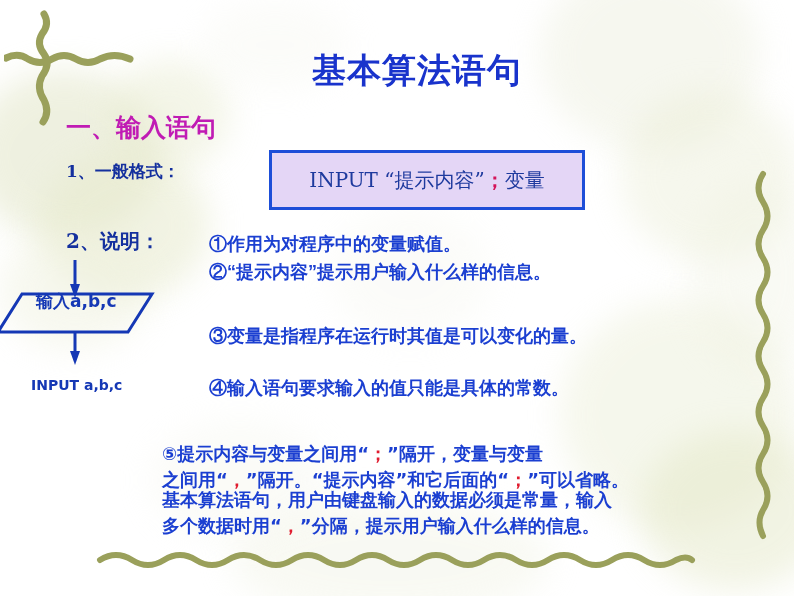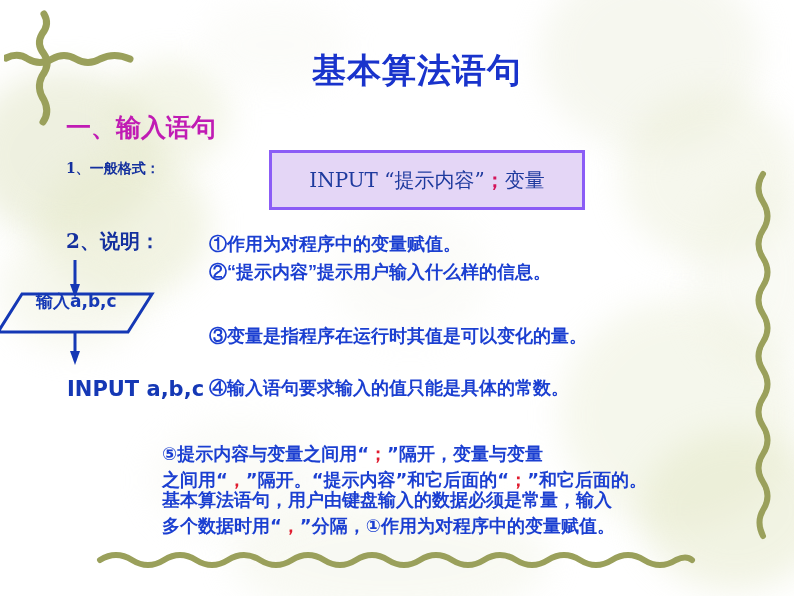--- a/index.html
+++ b/index.html
@@ -82,35 +82,35 @@
     white-space: nowrap;
     text-align: right;
   }
 
   
   .label-format {
     position: absolute;
     left: 66px;
     top: 160px;
     color: #14309E;
-    font-size: 14px;
+    font-size: 17px;
     font-weight: bold;
     font-family: "DejaVu Serif", "Liberation Serif", serif;
     white-space: nowrap;
   }
 
   
   .syntax-box {
     position: absolute;
     left: 269px;
     top: 150px;
     width: 316px;
     height: 60px;
     background: #E4D6F6;
-    border: 3px solid #8b5cf6;
+    border: 3px solid #1d4ed8;
     box-sizing: border-box;
     display: flex;
     align-items: center;
     justify-content: center;
   }
   .syntax-text {
     color: #1E3A9E;
     font-size: 20px;
     font-family: "DejaVu Serif", "Liberation Serif", serif;
     white-space: nowrap;
@@ -130,25 +130,24 @@
   }
 
   
   .flowchart { position: absolute; left: 0px; top: 250px; }
 
   .flow-label {
     position: absolute;
     left: 31px;
     top: 377px;
     color: #1538B5;
-    font-size: 21px;
-    font-weight: bold;
-    font-family: "DejaVu Sans", "Liberation Sans", sans-serif;
-    white-space: nowrap;
-    margin-left: 36px;
+    font-size: 14px;
+    font-weight: bold;
+    font-family: "DejaVu Sans", "Liberation Sans", sans-serif;
+    white-space: nowrap;
   }
   .para-text {
     position: absolute;
     left: 36px;
     top: 290px;
     color: #1538B5;
     font-size: 17px;
     font-weight: bold;
     font-family: "DejaVu Sans", "Liberation Sans", sans-serif;
     white-space: nowrap;
@@ -257,21 +256,21 @@
   <div class="para-text">输入a,b,c</div>
   <div class="flow-label">INPUT a,b,c</div>
 
   <div class="note n1">①作用为对程序中的变量赋值。</div>
   <div class="note n2">②“提示内容”提示用户输入什么样的信息。</div>
   <div class="note n3">③变量是指程序在运行时其值是可以变化的量。</div>
   <div class="note n4">④输入语句要求输入的值只能是具体的常数。</div>
 
   <div class="note-block n5">
     <div><span>⑤提示内容与变量之间用“</span><span class="sep">；</span><span>”隔开，变量与变量</span></div>
-    <div><span>之间用“</span><span class="sep">，</span><span>”隔开。“提示内容”和它后面的“</span><span class="sep">；</span><span>”和它后面的。</span></div>
+    <div><span>之间用“</span><span class="sep">，</span><span>”隔开。“提示内容”和它后面的“</span><span class="sep">；</span><span>”可以省略。</span></div>
   </div>
 
   <div class="note-block n6">
     <div>基本算法语句，用户由键盘输入的数据必须是常量，输入</div>
-    <div><span>多个数据时用“</span><span class="sep">，</span><span>”分隔，①作用为对程序中的变量赋值。</span></div>
+    <div><span>多个数据时用“</span><span class="sep">，</span><span>”分隔，提示用户输入什么样的信息。</span></div>
   </div>
 
 </div>
 
 </body></html>

